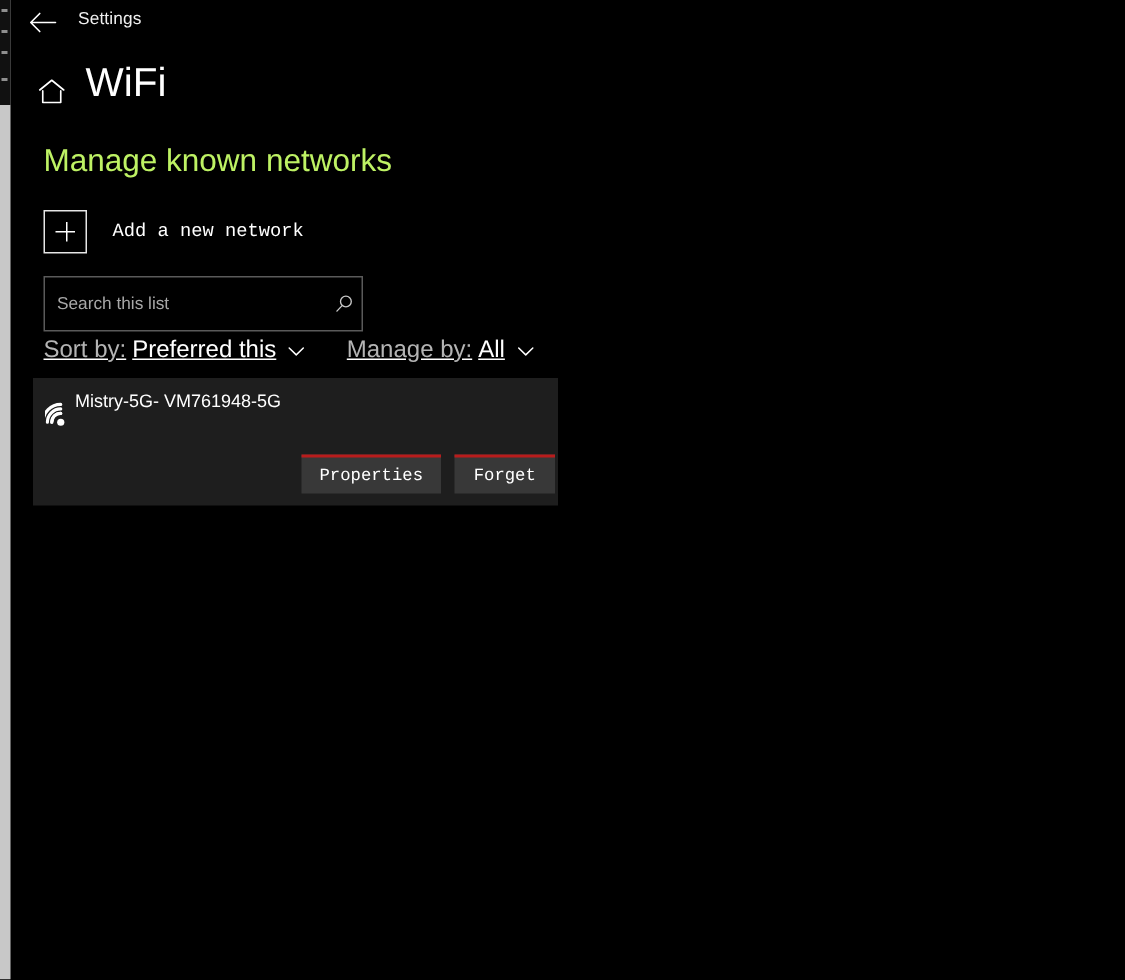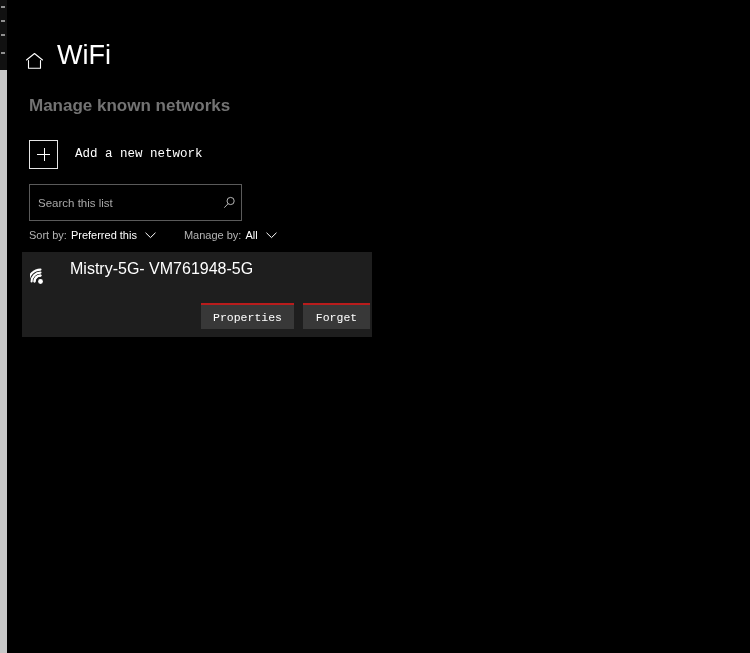--- a/index.html
+++ b/index.html
@@ -96,23 +96,23 @@
     font-size: 27px;
     font-weight: 300;
     color: #ffffff;
     letter-spacing: 0px;
   }
 
   
   .section-title {
     position: absolute;
     left: 22px; top: 96px;
-    font-size: 17px;
-    font-weight: 700;
-    color: #737373;
+    font-size: 21px;
+    font-weight: 400;
+    color: #bef264;
     letter-spacing: 0px;
   }
 
   .add-network {
     position: absolute;
     left: 22px; top: 138px;
     height: 32px;
     display: flex;
     align-items: center;
     cursor: default;
@@ -173,22 +173,23 @@
     align-items: center;
     justify-content: center;
     flex: none;
   }
 
   .filters {
     position: absolute;
     left: 22px; top: 225px;
     height: 16px;
     display: flex;
-    align-items: flex-end;
-    font-size: 11px;
+    align-items: flex-start;
+    font-size: 16px;
+    text-decoration: underline;
   }
   .filter-group {
     display: flex;
     align-items: center;
     cursor: default;
   }
   .filter-group.second { margin-left: 28px; }
   .filter-prefix { color: #b4b4b4; }
   .filter-value { color: #ffffff; margin-left: 4px; }
   .chevron {
@@ -205,22 +206,22 @@
     height: 85px;
     background: #1e1e1e;
   }
   .wifi-icon {
     position: absolute;
     left: 8px; top: 8px;
     width: 32px; height: 32px;
   }
   .network-name {
     position: absolute;
-    left: 48px; top: 8px;
-    font-size: 16px;
+    left: 28px; top: 8px;
+    font-size: 12px;
     color: #ffffff;
   }
   .card-buttons {
     position: absolute;
     right: 2px;
     top: 51px;
     display: flex;
   }
   .card-btn {
     height: 26px;
@@ -244,20 +245,28 @@
 <div class="desktop-strip"></div>
 <div class="desktop-strip-artifacts">
   <div class="artifact" style="top:6px;"></div>
   <div class="artifact" style="top:20px;"></div>
   <div class="artifact" style="top:34px;"></div>
   <div class="artifact" style="top:52px;"></div>
 </div>
 
 <div class="window">
 
+  <div class="titlebar">
+    <div class="back-btn">
+      <svg width="19" height="14" viewBox="0 0 19 14" fill="none">
+        <path d="M18 7H1.5M1.5 7L7.5 1M1.5 7L7.5 13" stroke="#ffffff" stroke-width="1.1" stroke-linecap="round" stroke-linejoin="round"></path>
+      </svg>
+    </div>
+    <div class="app-title">Settings</div>
+  </div>
 
   <div class="page-header">
     <div class="home-icon">
       <svg width="19" height="18" viewBox="0 0 19 18" fill="none">
         <path d="M1.5 8L9.5 1.5L17.5 8" stroke="#ffffff" stroke-width="1.1" stroke-linecap="round" stroke-linejoin="round"></path>
         <path d="M3.5 8.6V16.3H15.5V8.6" stroke="#ffffff" stroke-width="1.1" stroke-linecap="round" stroke-linejoin="round"></path>
       </svg>
     </div>
     <div class="page-title">WiFi</div>
   </div>

